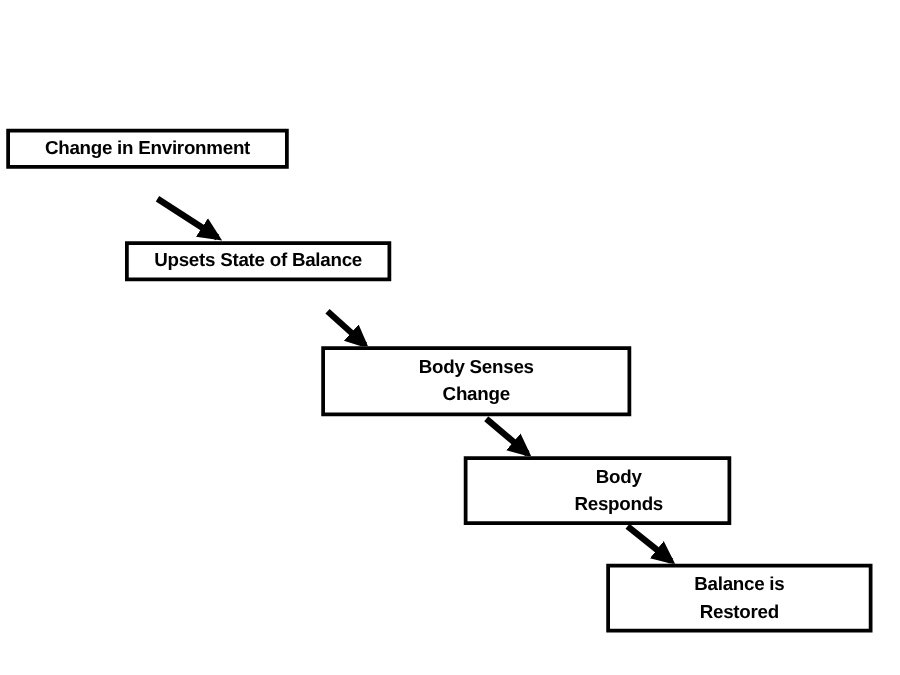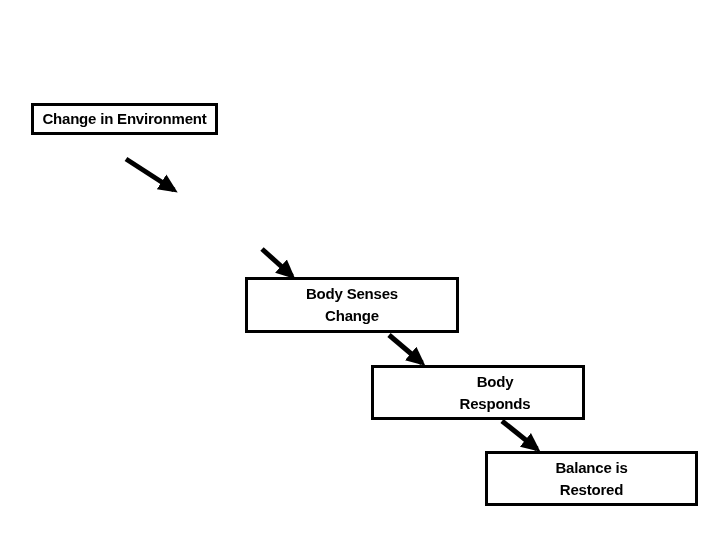--- a/index.html
+++ b/index.html
@@ -53,24 +53,25 @@
       </marker>
     </defs>
     <g id="arrow-group">
         <line x1="126" y1="159" x2="174" y2="190" stroke="#000000" stroke-width="5" stroke-linecap="butt" marker-end="url(#head)"></line>
         <line x1="262" y1="249" x2="292" y2="276" stroke="#000000" stroke-width="5" stroke-linecap="butt" marker-end="url(#head)"></line>
         <line x1="389" y1="335" x2="422" y2="363" stroke="#000000" stroke-width="5" stroke-linecap="butt" marker-end="url(#head)"></line>
         <line x1="502" y1="421" x2="537" y2="449" stroke="#000000" stroke-width="5" stroke-linecap="butt" marker-end="url(#head)"></line>
       </g>
   </svg>
 
-  <div class="node" style="left: 31px; top: 103px; width: 187px; height: 32px;">Change in Environment</div>
+  <div class="node" style="left: 5px; top: 103px; width: 226px; height: 32px;">Change in Environment</div>
 
+  <div class="node" style="left: 100px; top: 193px; width: 213px; height: 32px;">Upsets State of Balance</div>
 
-  <div class="node" style="left: 245px; top: 277px; width: 214px; height: 56px;">Body Senses
+  <div class="node" style="left: 257px; top: 277px; width: 248px; height: 56px;">Body Senses
 Change</div>
 
   <div class="node" style="left: 371px; top: 365px; width: 214px; height: 55px; padding-left: 40px;">Body
 Responds</div>
 
   <div class="node" style="left: 485px; top: 451px; width: 213px; height: 55px; text-align: center;">Balance is
 Restored</div>
 
 </div>
 

